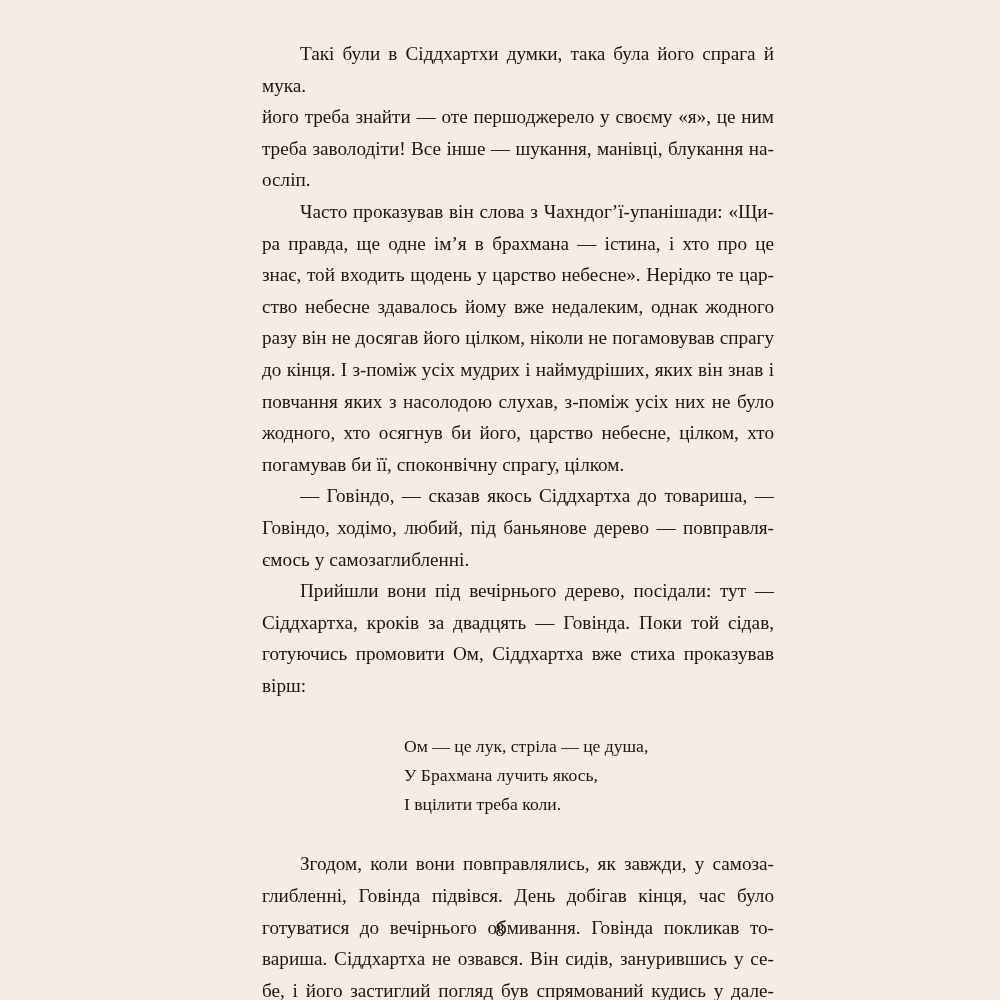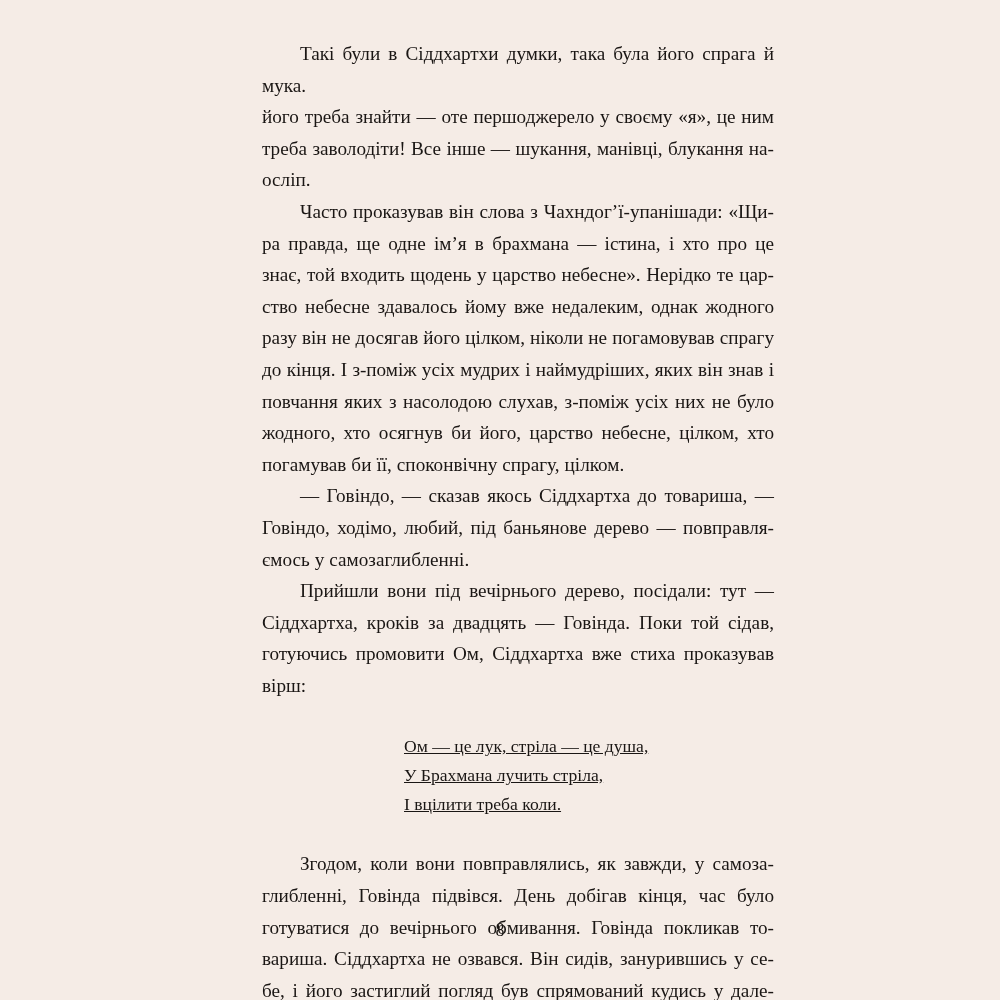--- a/index.html
+++ b/index.html
@@ -36,21 +36,20 @@
     word-spacing: 0.2px;
   }
   p.para.no-indent {
     text-indent: 0;
   }
   .verse {
     margin: 0;
     padding: 0;
     margin-top: 31px;
     margin-bottom: 29px;
-    text-decoration: underline;
   }
   .verse-line {
     font-size: 17.6px;
     line-height: 29px;
     margin-left: 142px;
     text-align: left;
     white-space: nowrap;
   }
   .page-number {
     position: absolute;
@@ -69,21 +68,21 @@
   <div class="text-column">
 
     <p class="para">Такі були в Сіддхартхи думки, така була його спрага й мука.</p>
     <p class="para no-indent">його треба знайти — оте першоджерело у своєму «я», це ним треба заволодіти! Все інше — шукання, манівці, блукання на­осліп.</p>
     <p class="para">Часто проказував він слова з Чахндог’ї-упанішади: «Щи­ра правда, ще одне ім’я в брахмана — істина, і хто про це знає, той входить щодень у царство небесне». Нерідко те цар­ство небесне здавалось йому вже недалеким, однак жодного разу він не досягав його цілком, ніколи не погамовував спра­гу до кінця. І з-поміж усіх мудрих і наймудріших, яких він знав і повчання яких з насолодою слухав, з-поміж усіх них не було жодного, хто осягнув би його, царство небесне, ціл­ком, хто погамував би її, споконвічну спрагу, цілком.</p>
     <p class="para">— Говіндо, — сказав якось Сіддхартха до товариша, — Говіндо, ходімо, любий, під баньянове дерево — повправля­ємось у самозаглибленні.</p>
     <p class="para">Прийшли вони під вечірнього дерево, посідали: тут — Сіддхартха, кроків за двадцять — Говінда. Поки той сідав, готуючись промовити Ом, Сіддхартха вже стиха проказував вірш:</p>
 
     <div class="verse">
       <div class="verse-line">Ом — це лук, стріла — це душа,</div>
-      <div class="verse-line">У Брахмана лучить стріла,</div>
+      <div class="verse-line">У Брахмана лучить якось,</div>
       <div class="verse-line">І вцілити треба коли.</div>
     </div>
 
     <p class="para">Згодом, коли вони повправлялись, як завжди, у самоза­глибленні, Говінда підвівся. День добігав кінця, час було готуватися до вечірнього обмивання. Говінда покликав то­вариша. Сіддхартха не озвався. Він сидів, занурившись у се­бе, і його застиглий погляд був спрямований кудись у дале­чінь, а з-поміж зубів ледь виднівся кінчик язика; здавалося, Сіддхартха не дихає. Так він сидів, поринувши в себе, зосе­редивши думку на Ом, націливши душу, мов стрілу, у Брах­мана...</p>
   </div>
 
   <div class="page-number">8</div>
 </div>
 
 </body></html>

